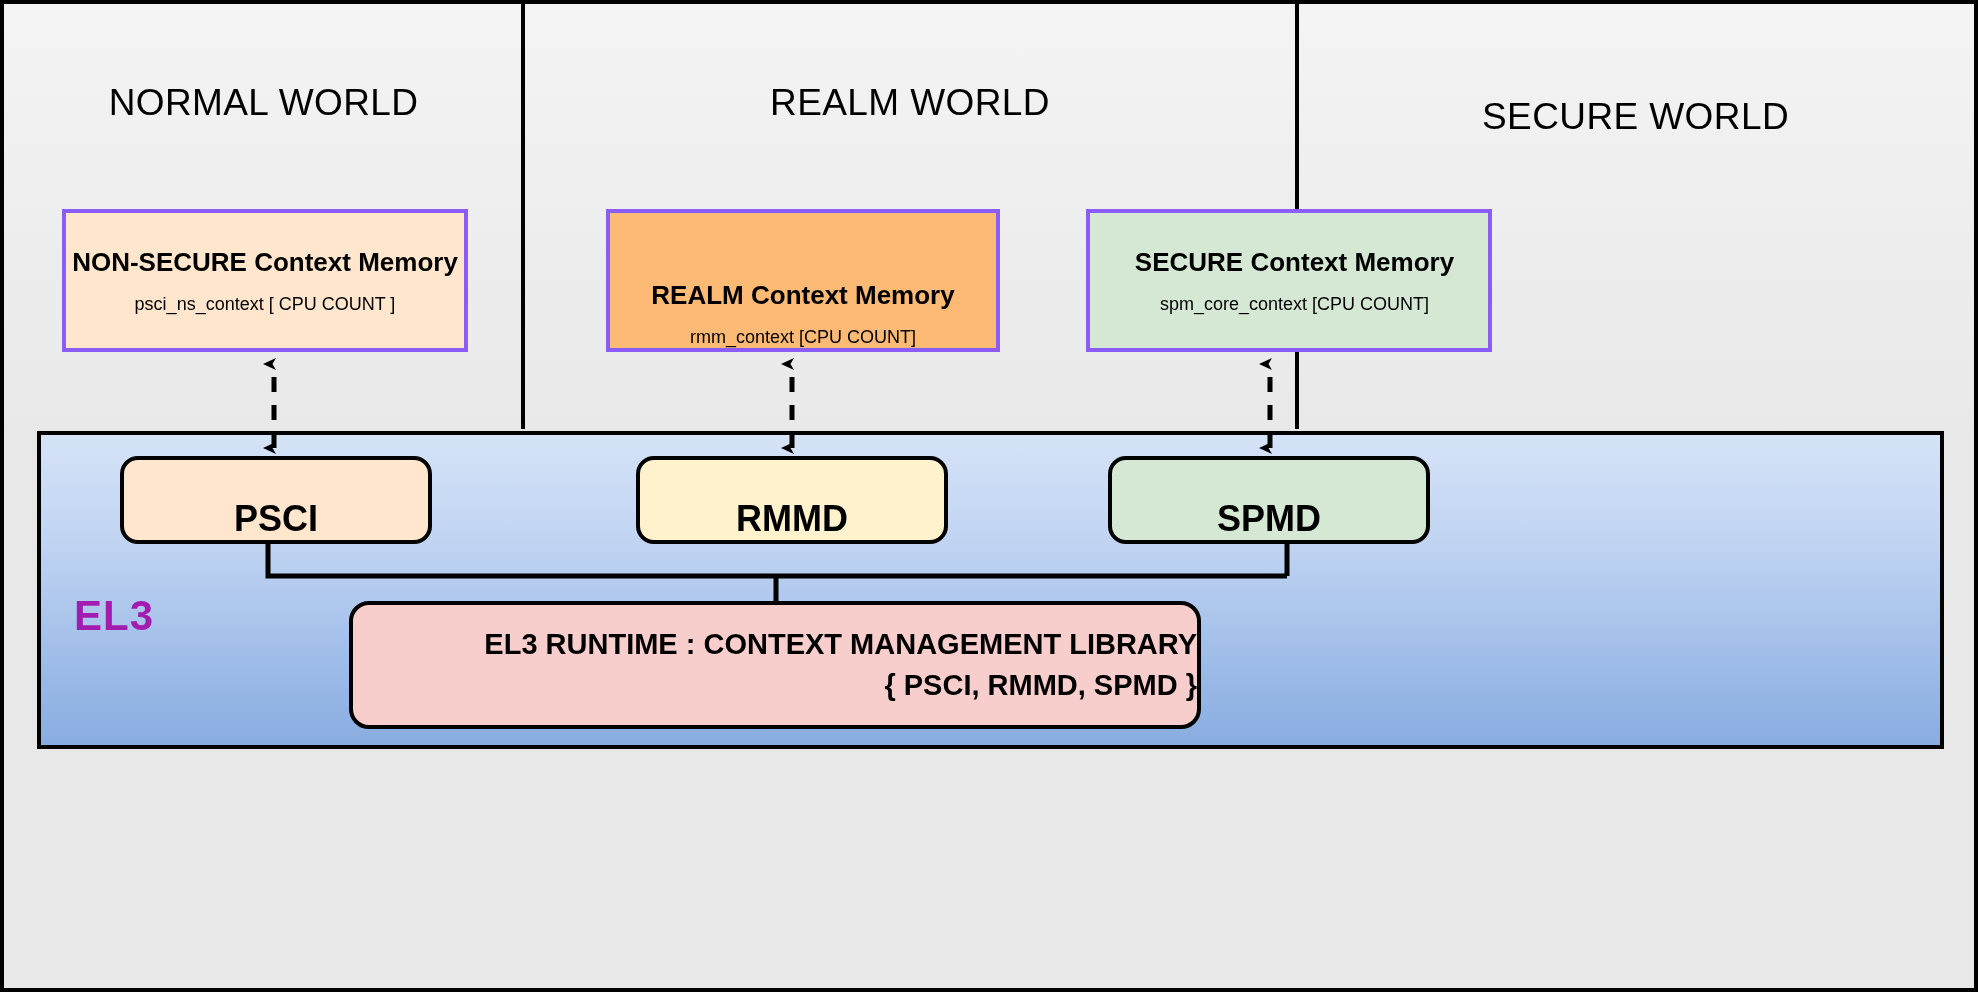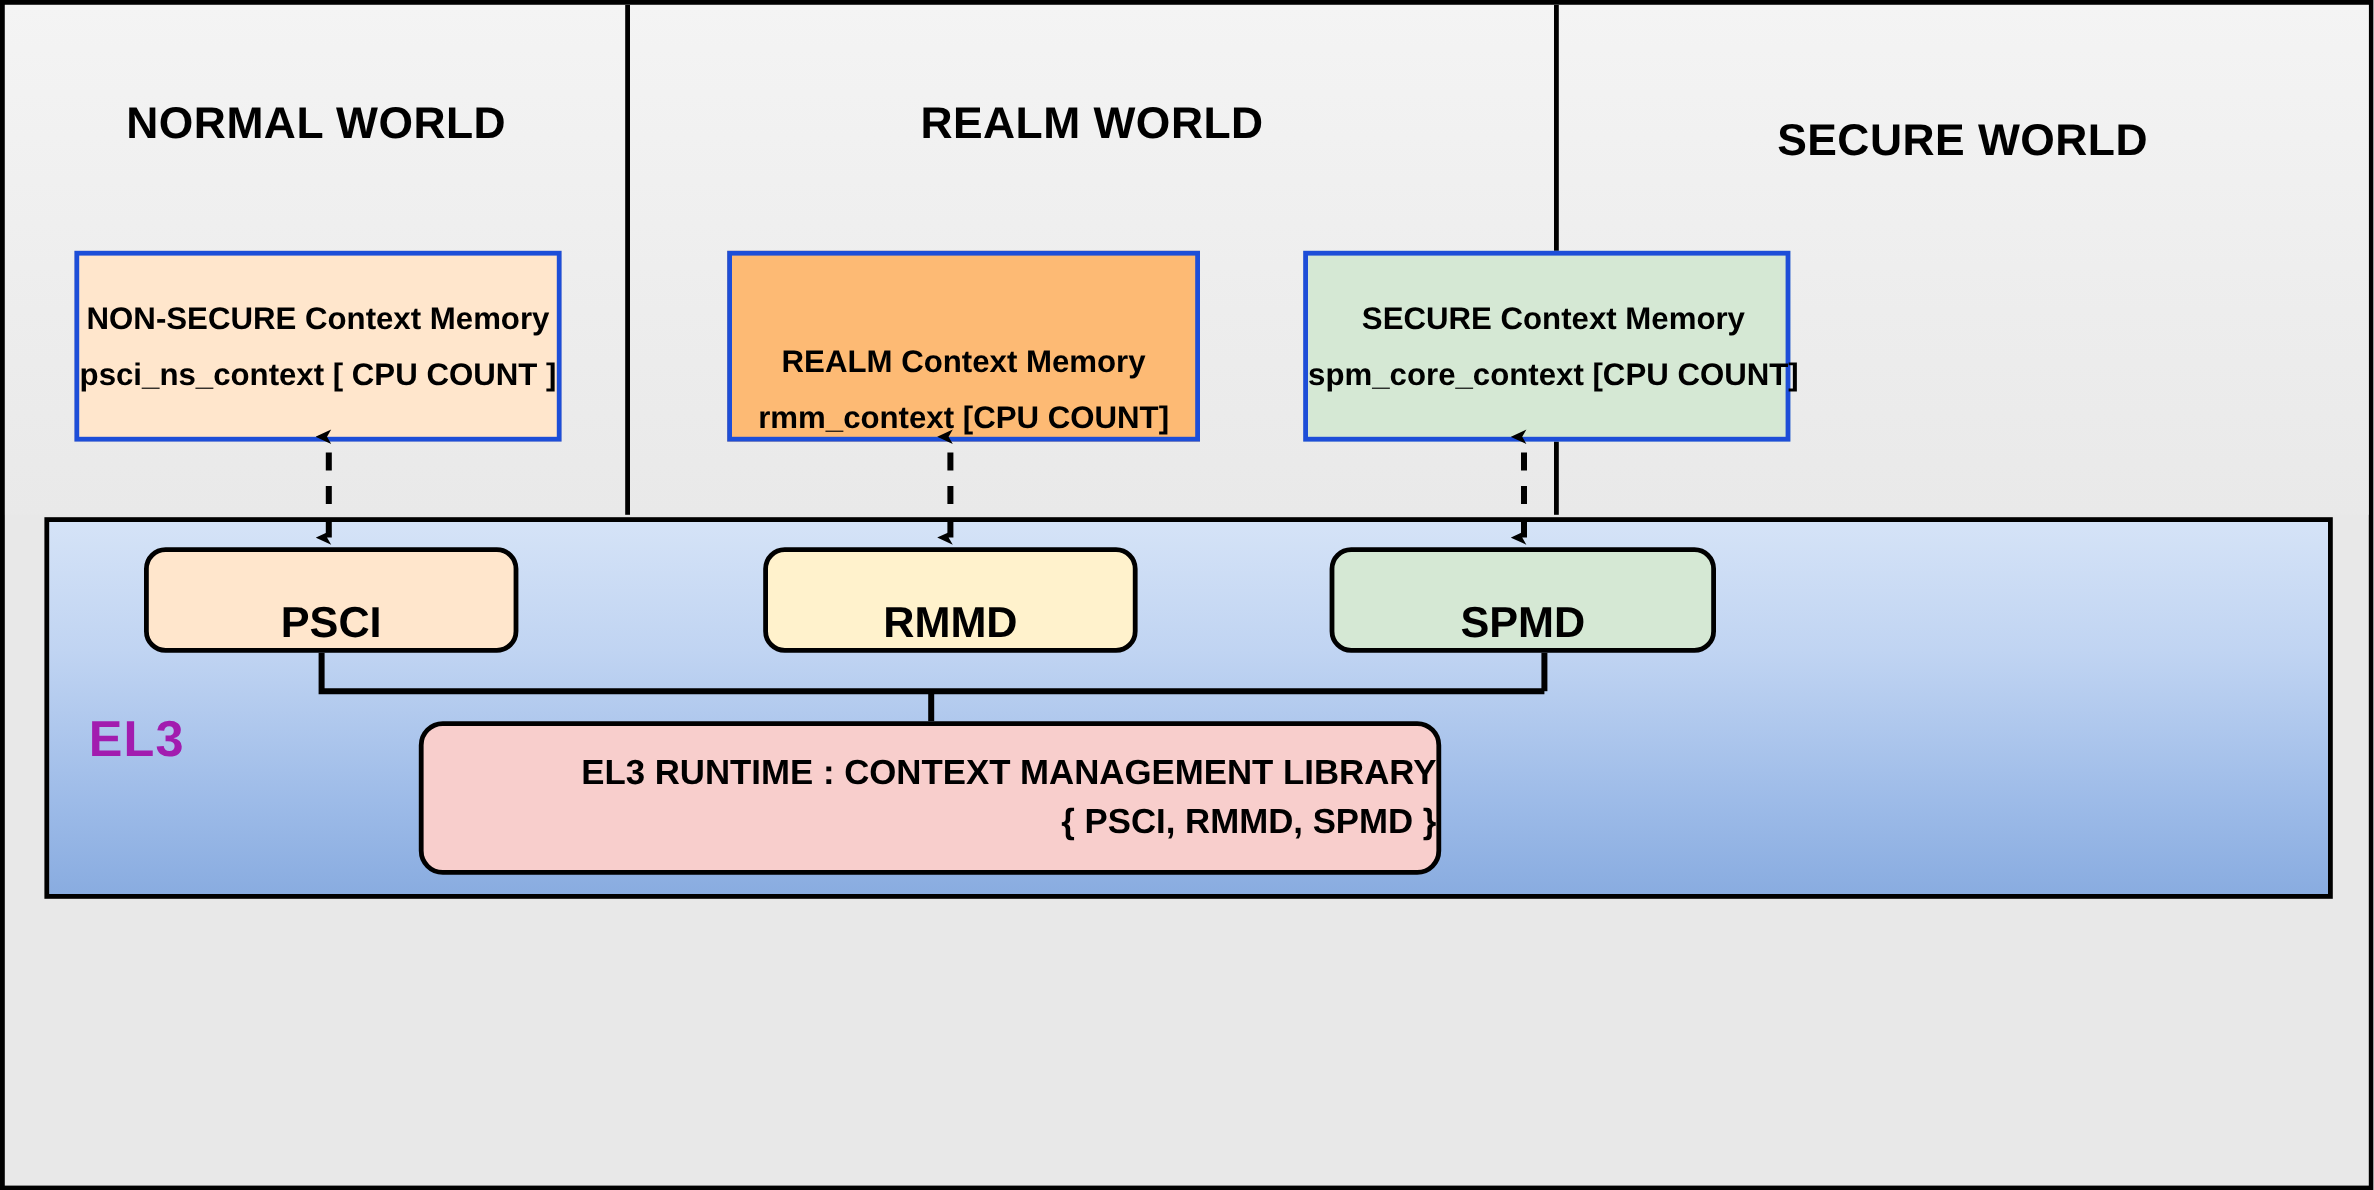--- a/index.html
+++ b/index.html
@@ -34,49 +34,49 @@
     top: 0;
     width: 4px;
     height: 425px;
     background: #000000;
   }
 
   .world-title {
     position: absolute;
     top: 78px;
     font-size: 37px;
-    font-weight: bold;
+    font-weight: normal;
     color: #000000;
     text-align: center;
     letter-spacing: 0.4px;
     white-space: nowrap;
   }
 
   
   .mem-box {
     position: absolute;
     top: 205px;
-    height: 159px;
-    box-sizing: border-box;
-    border: 4px solid #1d4ed8;
+    height: 143px;
+    box-sizing: border-box;
+    border: 4px solid #8b5cf6;
     display: flex;
     flex-direction: column;
     align-items: center;
     justify-content: center;
     gap: 16px;
   }
   .mem-title {
     font-size: 26px;
     font-weight: bold;
     color: #000000;
     white-space: nowrap;
   }
   .mem-sub {
-    font-size: 26px;
-    font-weight: bold;
+    font-size: 18px;
+    font-weight: normal;
     color: #000000;
     white-space: nowrap;
   }
 
   
   .el3-panel {
     position: absolute;
     left: 33px;
     top: 427px;
     width: 1907px;

